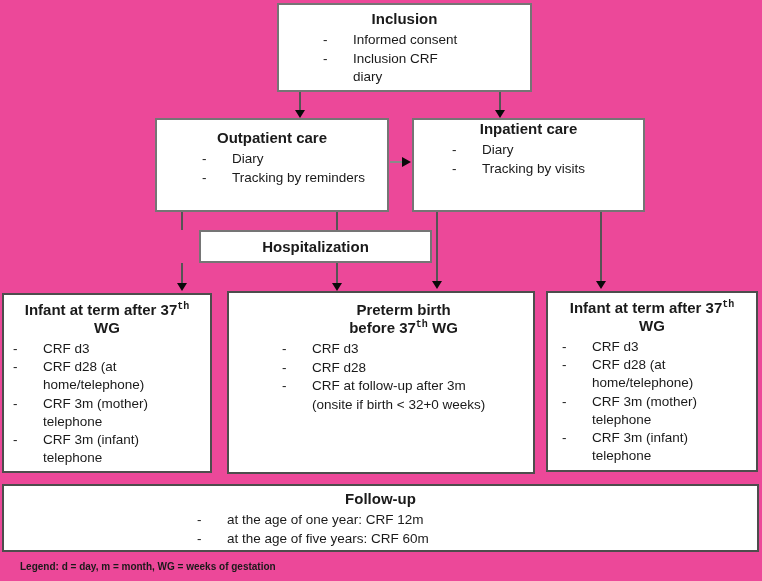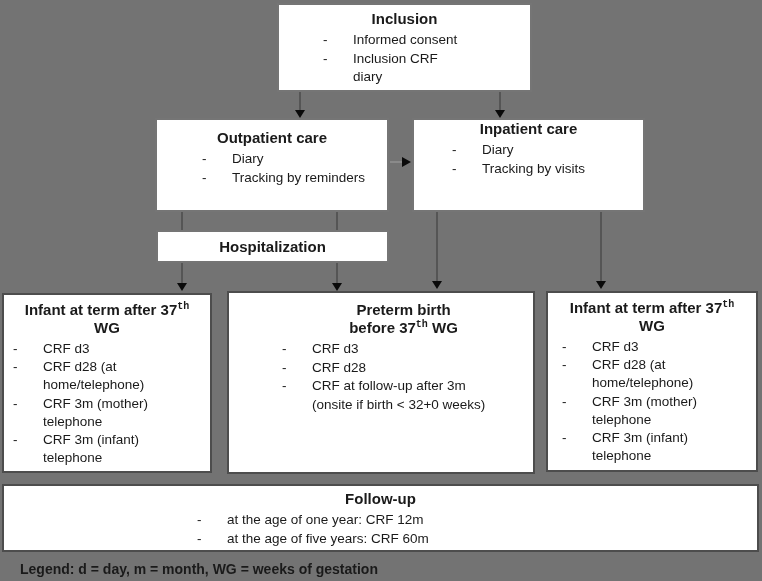--- a/index.html
+++ b/index.html
@@ -1,37 +1,37 @@
 <!DOCTYPE html>
 <html><head>
 <meta charset="utf-8">
 <style>
   html,body { margin:0; padding:0; background:#ffffff; }
   .canvas {
-    position:relative; width:762px; height:581px; background:#737373;
+    position:relative; width:762px; height:581px; background:#ec4899;
     font-family:"Liberation Sans", sans-serif; color:#1a1a1a; overflow:hidden;
   }
   .fc-box {
     position:absolute; background:#ffffff; box-sizing:border-box;
     border:2px solid #757575;
   }
   .fc-box.dark { border-color:#4d4d4d; }
   .box-title { font-weight:700; font-size:15px; line-height:18px; text-align:center; }
   .sup { font-size:10px; vertical-align:super; line-height:0;font-family:Liberation Mono, monospace; }
   .list { font-size:13.5px; line-height:18.5px; margin-top:3px; }
   .row { display:flex; }
   .dash { flex:0 0 30px; }
 
   #box-inclusion   { padding-top:5px; }
   #box-inclusion .row   { padding-left:44px; }
   #box-outpatient  { padding-top:9px; }
   #box-outpatient .row  { padding-left:45px; }
   #box-inpatient   { }
   #box-inpatient .row   { padding-left:38px; }
-  #box-hosp { display:flex; align-items:center; justify-content:center; }
+  #box-hosp { display:flex; align-items:center; justify-content:center;margin-left:43px; }
   #box-infant-left  { padding-top:6px; }
   #box-infant-left .list  { line-height:18.2px; }
   #box-infant-left .row  { padding-left:9px; }
   #box-preterm     { padding-top:8px;padding-left:45px; }
   #box-preterm .row     { padding-left:8px; }
   #box-infant-right{ padding-top:6px; }
   #box-infant-right .list { line-height:18.2px; }
   #box-infant-right .row { padding-left:14px; }
   #box-followup    { padding-top:4px; }
   #box-followup .row    { padding-left:193px; }
@@ -41,21 +41,21 @@
   .arrow-down {
     position:absolute; width:0; height:0;
     border-left:5px solid transparent; border-right:5px solid transparent;
     border-top:8px solid #0a0a0a;
   }
   .arrow-right {
     position:absolute; width:0; height:0;
     border-top:5px solid transparent; border-bottom:5px solid transparent;
     border-left:9px solid #0a0a0a;
   }
-  .legend { position:absolute; left:20px; top:561px; font-size:14px; font-weight:700; }
+  .legend { position:absolute; left:20px; top:561px; font-size:10px; font-weight:700; }
 </style>
 </head>
 <body>
 
 <div class="canvas">
 
   <div id="box-inclusion" class="fc-box" style="left:277px; top:3px; width:255px; height:89px;">
     <div class="box-title">Inclusion</div>
     <div class="list">
       <div class="row">

